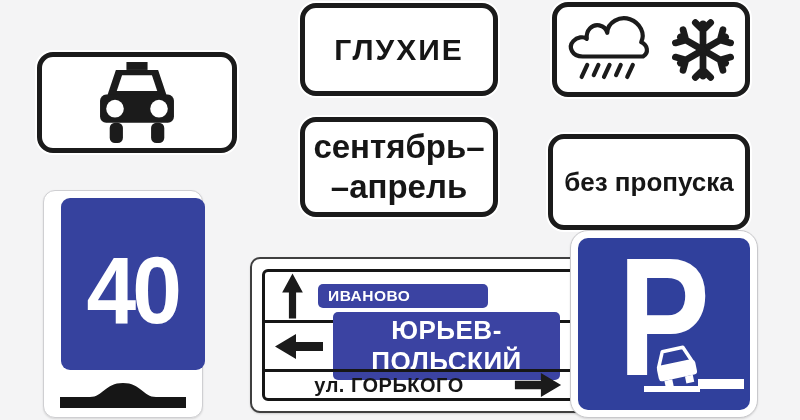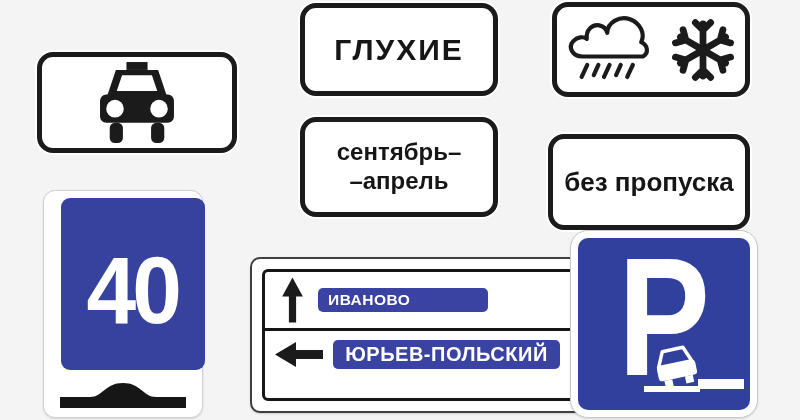--- a/index.html
+++ b/index.html
@@ -19,21 +19,21 @@
     box-shadow:0 0 0 2px #ffffff;
     display:flex;align-items:center;justify-content:center;
   }
   .plate-text{font-weight:bold;color:#161616;}
 
   #plate-taxi{left:37px;top:52px;width:200px;height:101px;}
   #plate-deaf{left:300px;top:3px;width:198px;height:93px;}
   #plate-deaf .plate-text{font-size:30px;letter-spacing:2px;}
   #plate-weather{left:552px;top:2px;width:198px;height:95px;gap:10px;}
   #plate-months{left:300px;top:117px;width:198px;height:100px;}
-  #plate-months .plate-text{font-size:24px;line-height:1.2;text-align:center;}
+  #plate-months .plate-text{font-size:33px;line-height:1.2;text-align:center;}
   #plate-no-pass{left:548px;top:134px;width:202px;height:96px;}
   #plate-no-pass .plate-text{font-size:26px;}
 
   
   #speed-hump-sign{
     left:43px;top:190px;width:160px;height:228px;
     background:#fff;border:1px solid #cfcfd2;border-radius:12px;
     display:flex;flex-direction:column;align-items:center;
     box-shadow:0 1px 2px rgba(0,0,0,.12);
   }
@@ -67,21 +67,21 @@
   .dest-plate{
     background:var(--plate-blue,#3b43a2);color:#fff;font-weight:bold;
     border-radius:5px;
   }
   #dest-plate-1{
     margin-left:12px;width:160px;padding:3px 0 3px 10px;
     font-size:15.5px;line-height:1.22;letter-spacing:.5px;
   }
   #dest-plate-2{
     flex:1;margin:0 13px 0 8px;text-align:center;
-    font-size:20px;padding:3px 2px;letter-spacing:.5px;
+    font-size:26px;padding:3px 2px;letter-spacing:.5px;
   }
   #dest-label-3{
     flex:1;text-align:center;font-weight:bold;font-size:20px;color:#161616;
     letter-spacing:.5px;
   }
   .arrow-wrap{display:flex;align-items:center;justify-content:center;}
   #up-arrow-wrap{margin-left:14px;}
   #left-arrow-wrap{margin-left:8px;}
   #right-arrow-wrap{margin-right:10px;}
 
@@ -200,20 +200,28 @@
         <span class="arrow-wrap" id="left-arrow-wrap">
           <svg width="52" height="27" viewBox="0 0 100 54">
             <polygon points="2,27 44,2 44,18 98,18 98,36 44,36 44,52" fill="#1b1b1b"></polygon>
           </svg>
         </span>
         <div class="dest-plate" id="dest-plate-2">
           <span>ЮРЬЕВ-ПОЛЬСКИЙ</span>
         </div>
       </div>
 
+      <div class="dir-row" id="dir-row-3">
+        <span id="dest-label-3">ул. ГОРЬКОГО</span>
+        <span class="arrow-wrap" id="right-arrow-wrap">
+          <svg width="50" height="26" viewBox="0 0 100 54">
+            <polygon points="98,27 56,2 56,18 2,18 2,36 56,36 56,52" fill="#1b1b1b"></polygon>
+          </svg>
+        </span>
+      </div>
 
     </div>
   </div>
 
   <div class="abs" id="parking-sign">
     <div id="parking-blue">
       <span id="parking-letter">P</span>
       <div id="car-on-curb-wrap">
         <svg width="104" height="58" viewBox="0 0 104 58">
           <rect x="2" y="45" width="56" height="6" fill="#ffffff"></rect>

